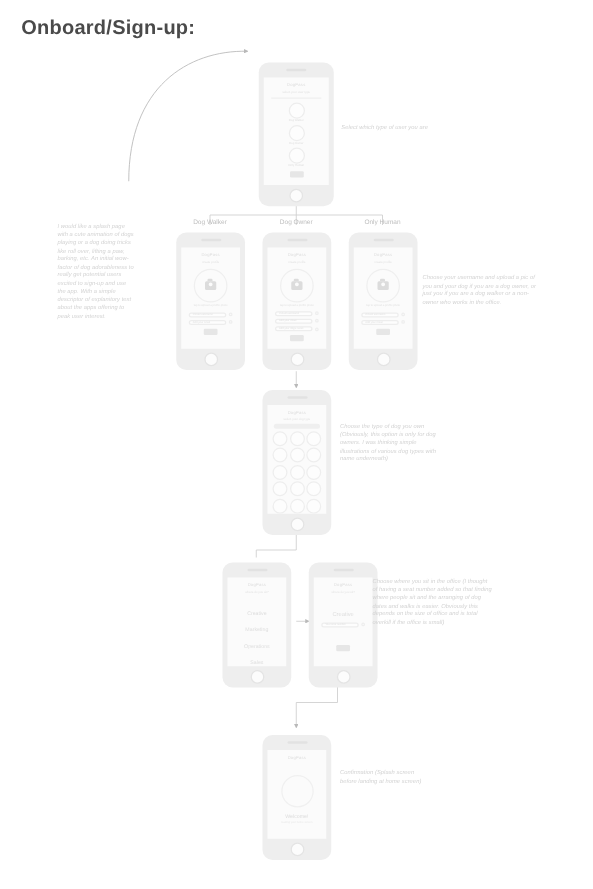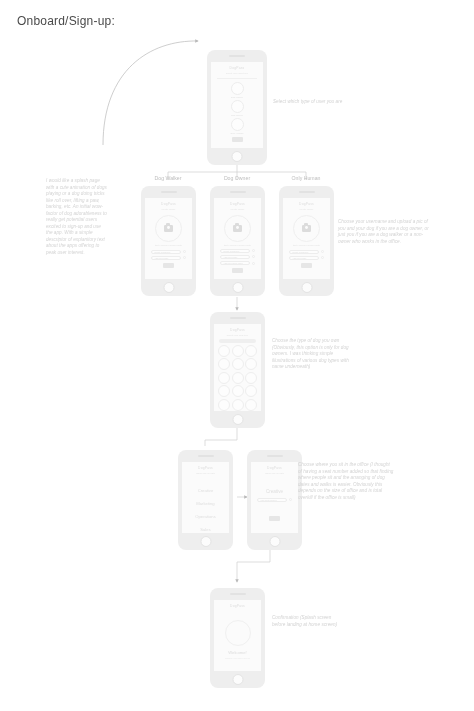--- a/index.html
+++ b/index.html
@@ -8,21 +8,21 @@
     background:#ffffff;
     font-family:"Liberation Sans", sans-serif;
     position:relative;
     overflow:hidden;
   }
   .canvas{position:absolute;inset:0;}
 
   
   .title{
     position:absolute;left:17px;top:14px;
-    font-size:12px;font-weight:normal;color:#4a4a4a;
+    font-size:16px;font-weight:bold;color:#4a4a4a;
     letter-spacing:.2px;
   }
 
   
   .note{
     position:absolute;
     font-style:italic;
     color:#d2d2d2;
     line-height:1.42;
     font-size:4.6px;

